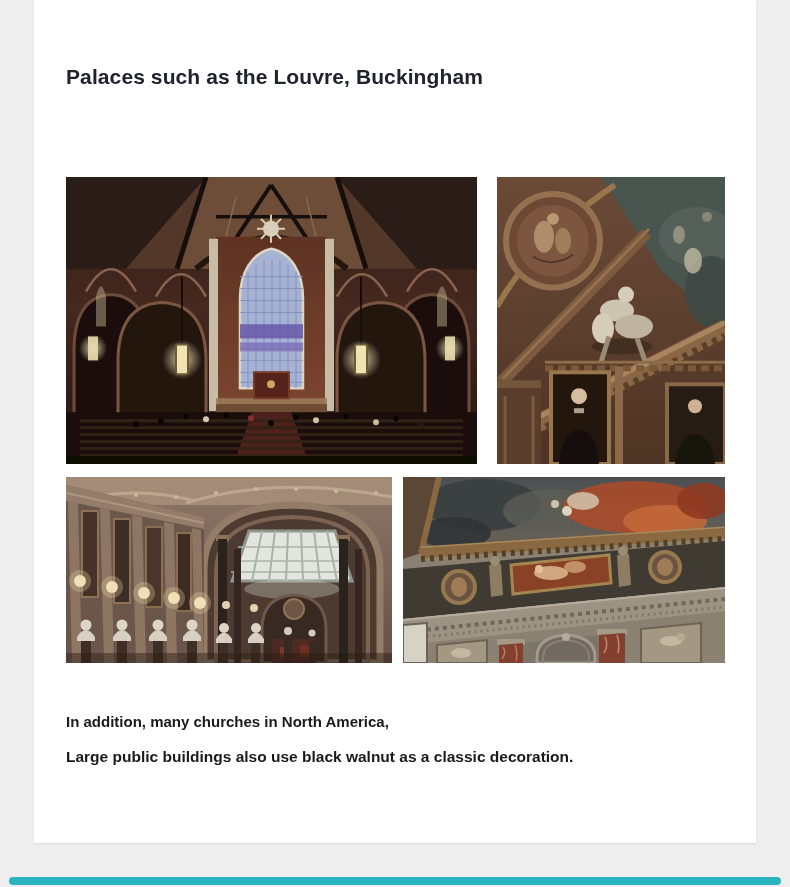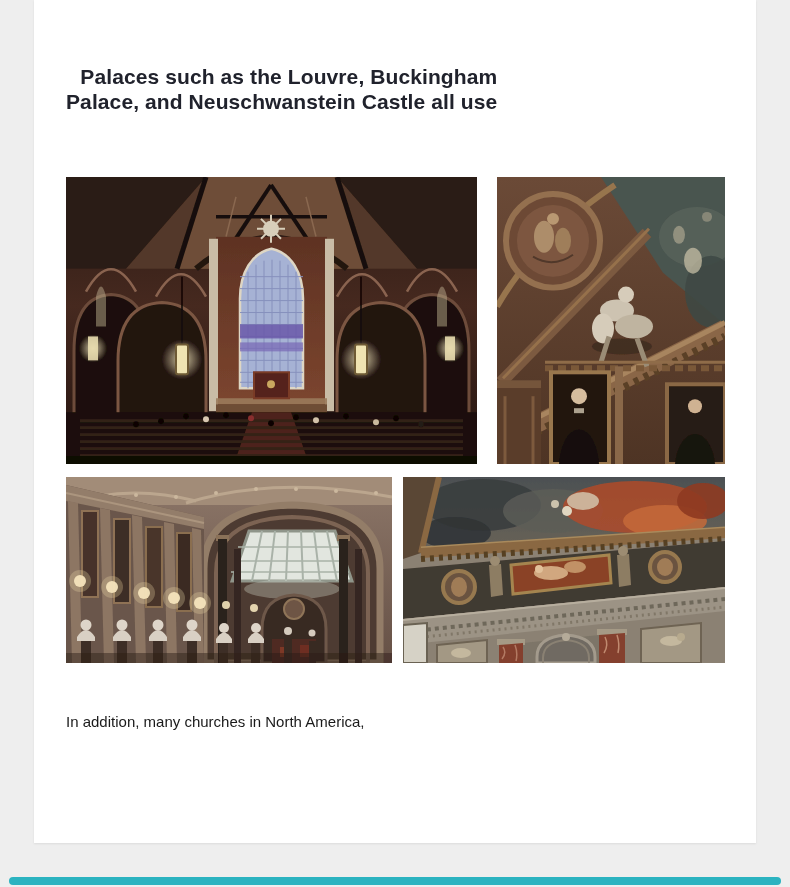--- a/index.html
+++ b/index.html
@@ -18,36 +18,35 @@
     letter-spacing:0.1px;
     text-align:right;
   }
   .heading .line{display:block;}
   .photo{position:absolute;margin:0;padding:0;overflow:hidden;background:#3a261d;}
   .photo svg{display:block;width:100%;height:100%;}
   .p1{left:32px;top:177px;width:411px;height:287px;}
   .p2{left:463px;top:177px;width:228px;height:287px;}
   .p3{left:32px;top:477px;width:326px;height:186px;}
   .p4{left:369px;top:477px;width:322px;height:186px;}
-  .body-line{position:absolute;left:32px;margin:0;font-weight:normal;color:#1a1a1a;text-align:center;}
+  .body-line{position:absolute;left:32px;margin:0;font-weight:bold;color:#1a1a1a;text-align:center;}
   .b1{top:713px;font-size:15px;}
   .b2{top:748px;font-size:15.5px;}
   .scrollbar-thumb{
     position:absolute;left:9px;top:877px;width:772px;height:8px;
     border-radius:4px;background:#2bb3c0;
   }
 </style>
 </head>
 <body>
 
 <div class="card">
 
   <h1 class="heading">
     <span class="line">Palaces such as the Louvre, Buckingham</span>
-    <span class="line">Palace, and Neuschwanstein Castle all use</span>
   </h1>
 
   <figure class="photo p1">
     <svg viewBox="0 0 411 288" preserveAspectRatio="none">
       <defs>
         <linearGradient id="p1bg" x1="0" y1="0" x2="0" y2="1">
           <stop offset="0" stop-color="#2b1a14"></stop>
             <stop offset="0.45" stop-color="#46291f"></stop>
             <stop offset="1" stop-color="#241410"></stop>
         </linearGradient>
@@ -383,16 +382,17 @@
         <rect x="194" y="152" width="30" height="6" fill="#a59a86"></rect>
         <polygon points="96,168 120,166 120,186 96,186" fill="#84402d"></polygon>
         <path d="M100,170 q4,6 -1,12 M112,168 q3,8 1,16" fill="none" stroke="#b37a64" stroke-width="1.5"></path>
         <polygon points="196,158 222,156 222,186 196,186" fill="#84402d"></polygon>
         <path d="M202,160 q4,8 -1,16 M214,158 q3,9 1,18" fill="none" stroke="#c08a70" stroke-width="1.5"></path>
       </g>
     </svg>
   </figure>
 
   <p class="body-line b1">In addition, many churches in North America,</p>
+  <p class="body-line b2">Large public buildings also use black walnut as a classic decoration.</p>
 
 </div>
 
 <div class="scrollbar-thumb"></div>
 
 </body></html>

